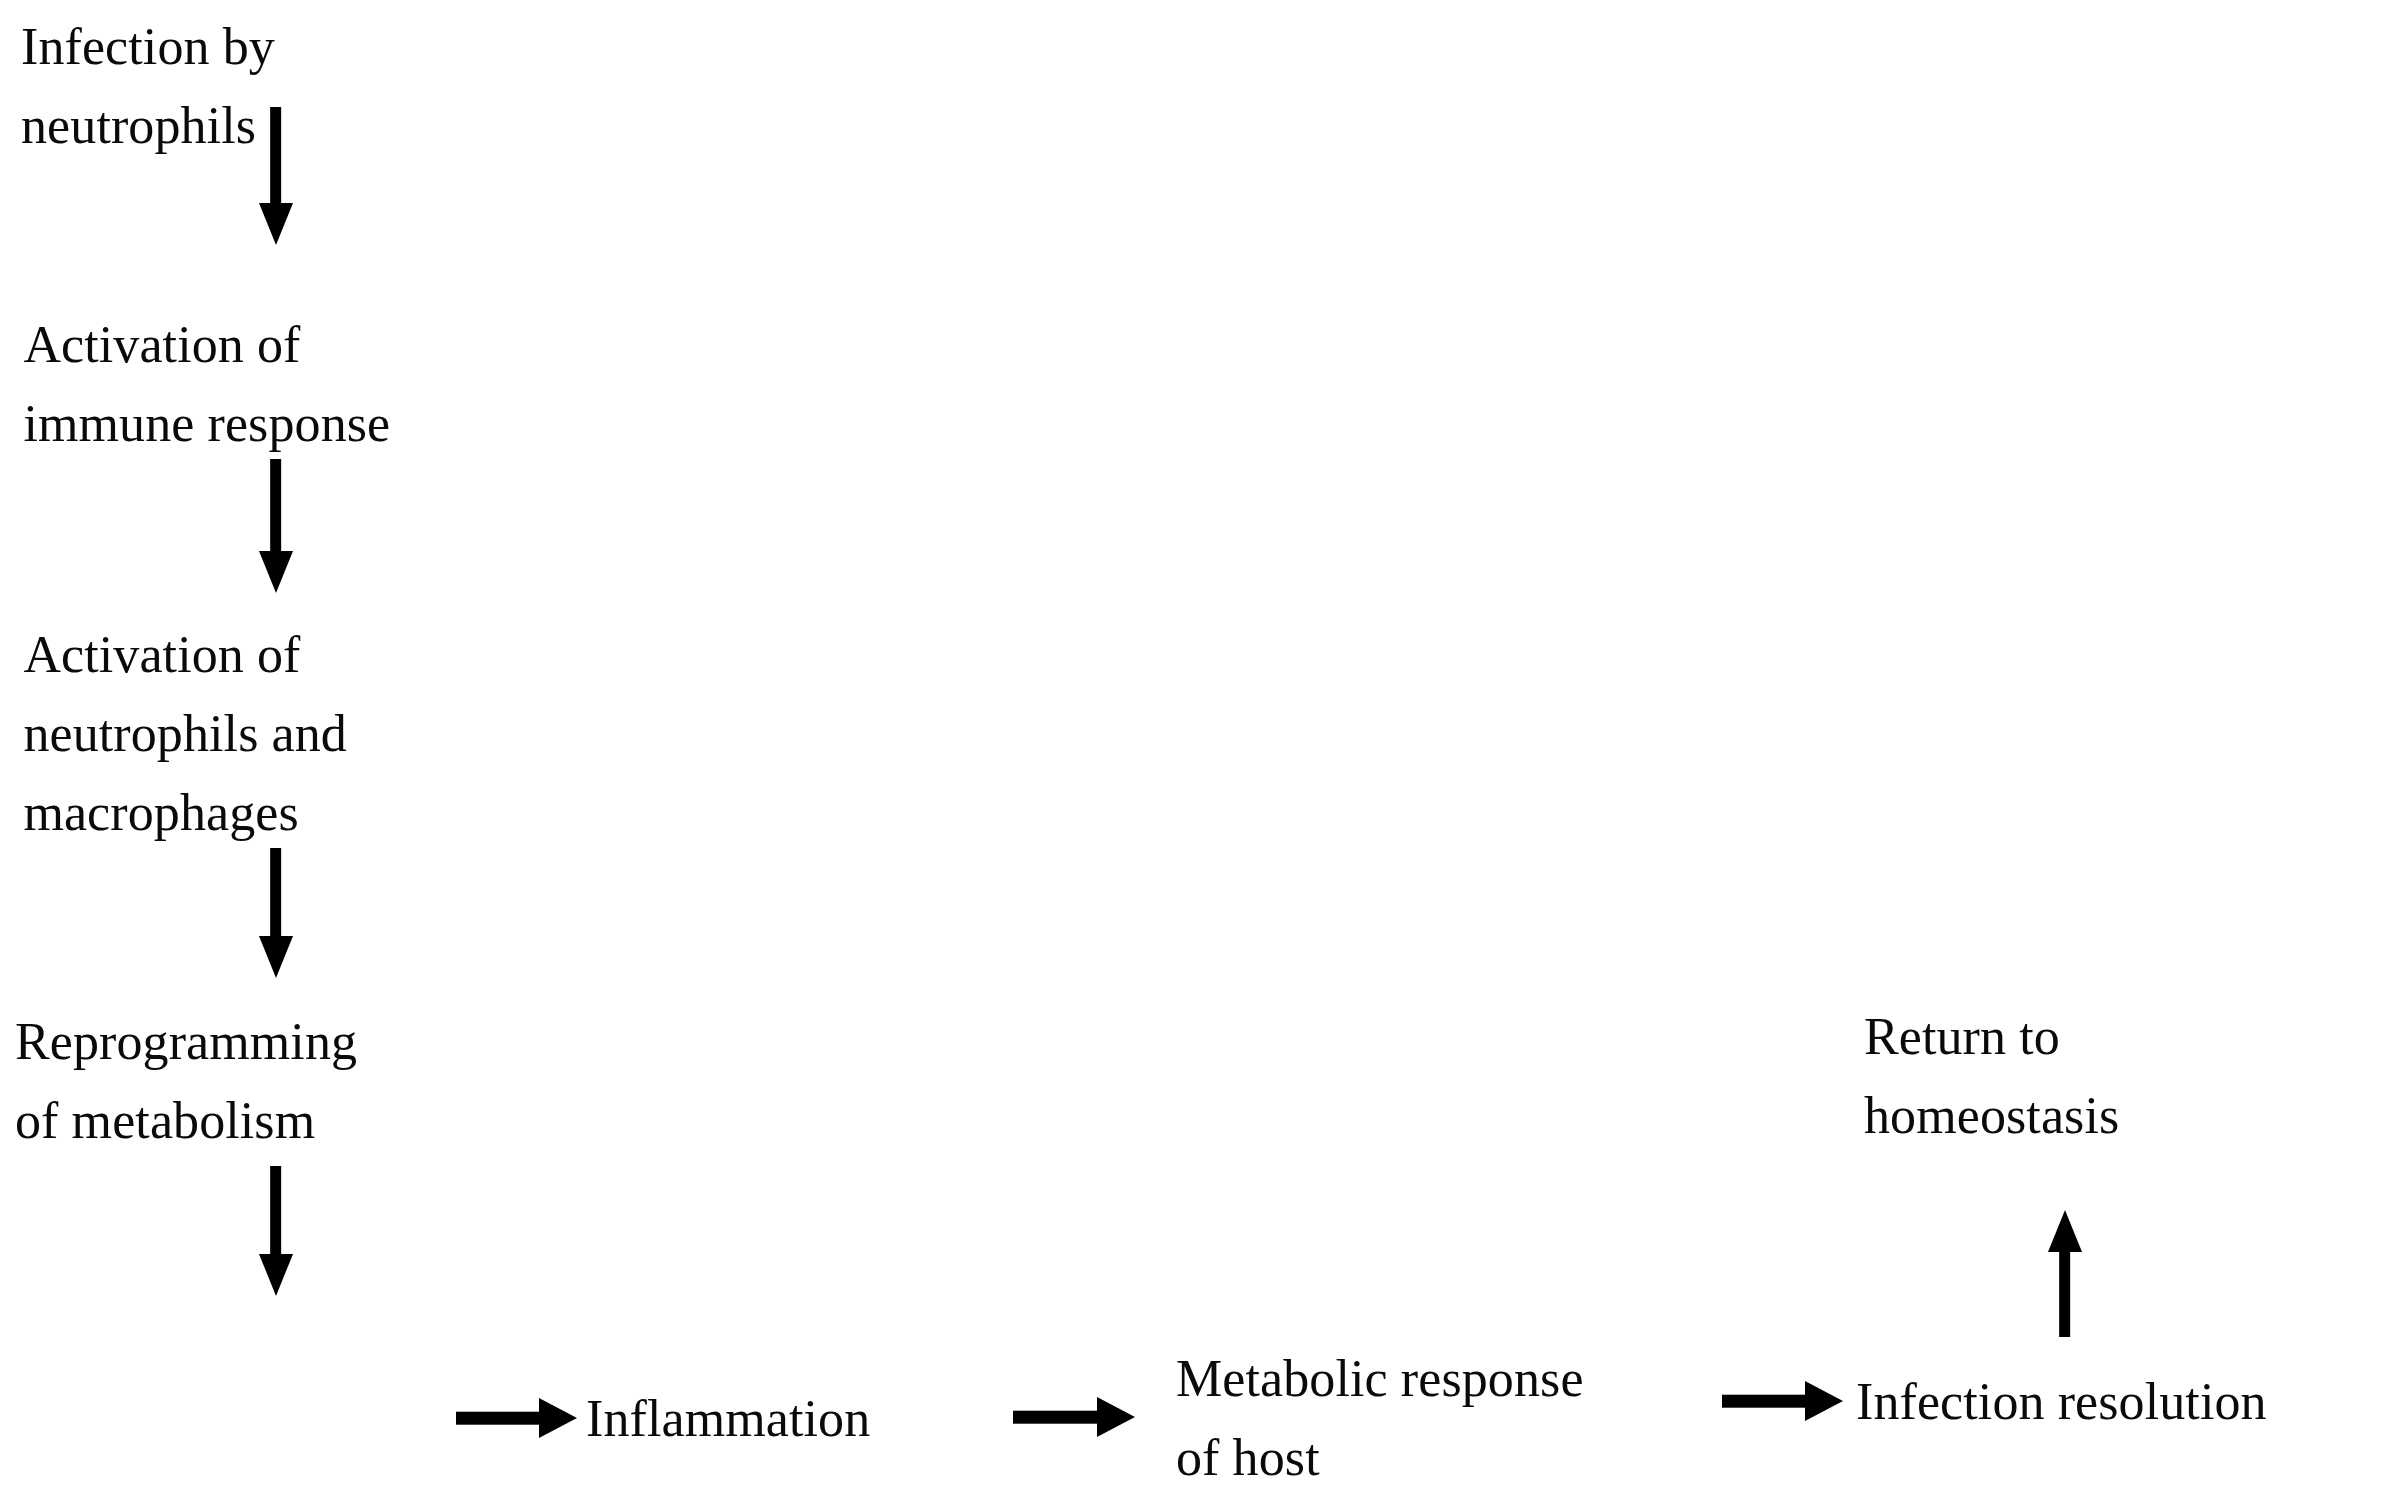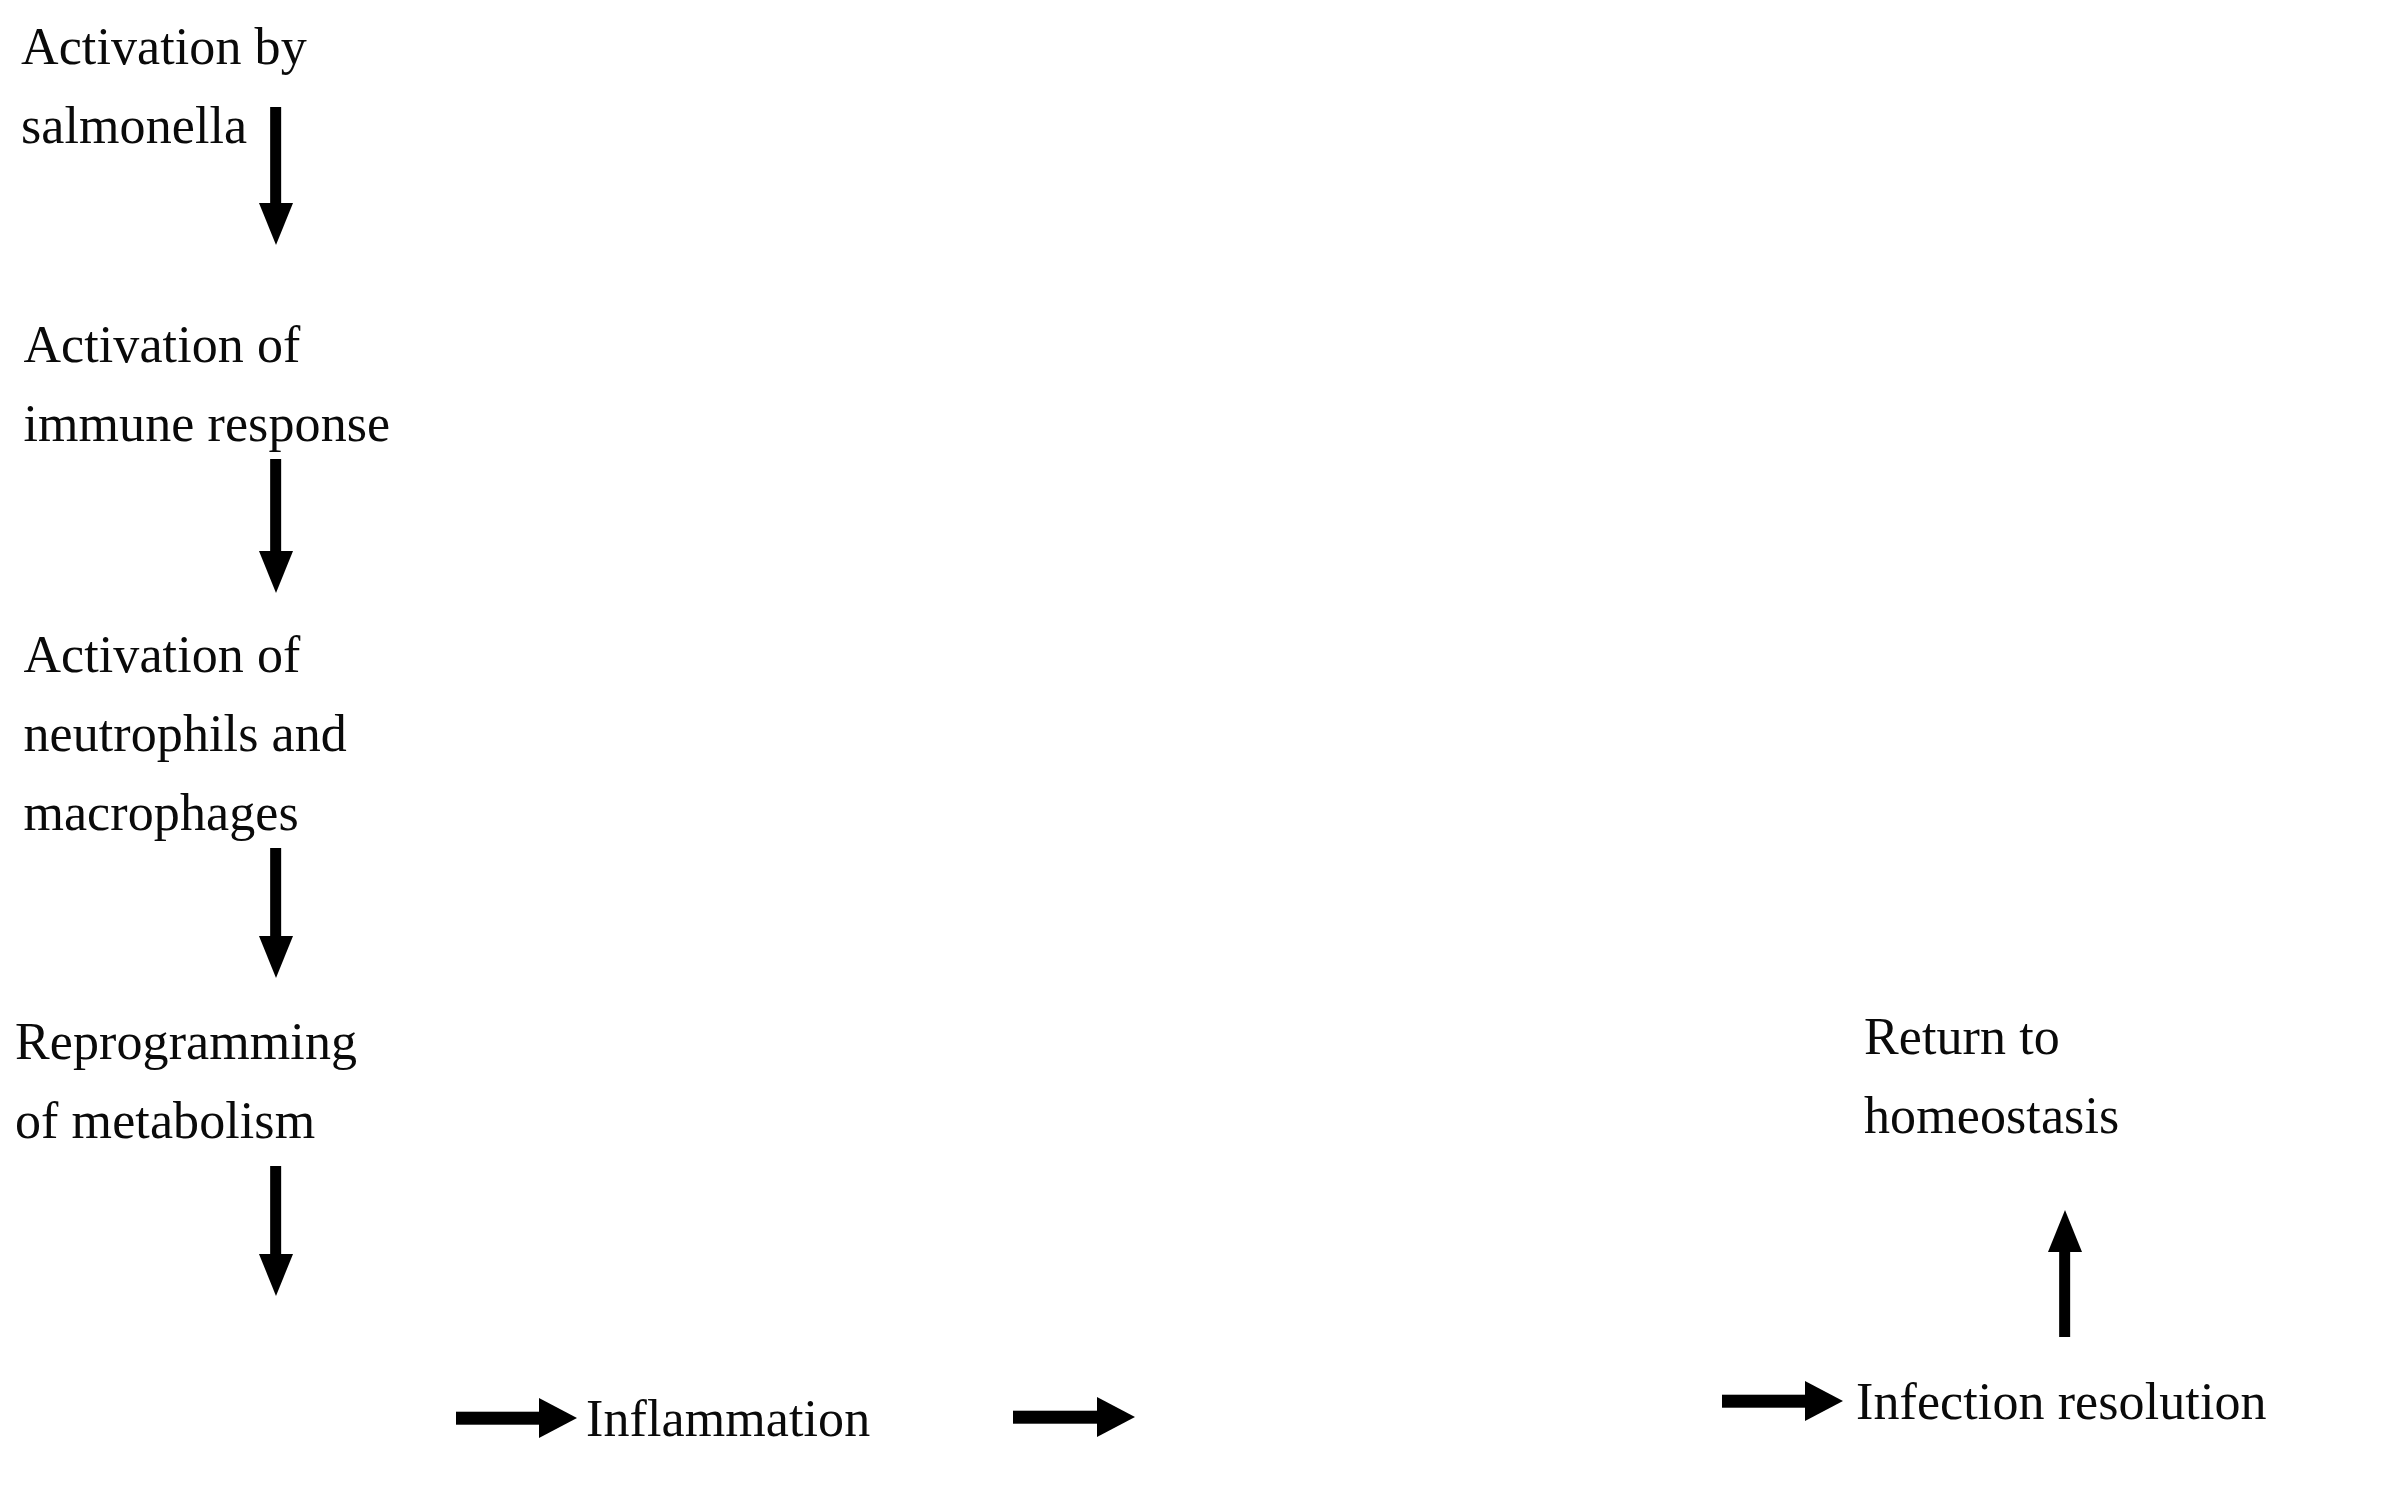--- a/index.html
+++ b/index.html
@@ -92,35 +92,37 @@
     border-top: 20px solid transparent;
     border-bottom: 20px solid transparent;
     border-left: 38px solid #000;
   }
 </style>
 </head>
 <body>
 
 <div id="canvas">
 
-  <div class="node left" style="left:21px; top:6.7px; width:502px;">Activation by salmonella</div>
+  <div class="node left" style="left:21px; top:6.7px; width:502px;">Infection by neutrophils</div>
 
   <div class="node center" style="left:23.4px; top:305px; width:502px;">Activation of
 immune response</div>
 
   <div class="node center" style="left:23.4px; top:615px; width:502px;">Activation of
 neutrophils and
 macrophages</div>
 
   <div class="node center" style="left:15px; top:1002px; width:502px;">Reprogramming
 of metabolism</div>
 
 
   <div class="node center" style="left:586px; top:1379px; width:435px;">Inflammation</div>
 
+  <div class="node left" style="left:1176px; top:1339px; width:586px;">Metabolic response
+of host</div>
 
   <div class="node left" style="left:1856px; top:1362px; width:586px;">Infection resolution</div>
 
   <div class="node center" style="left:1864px; top:997px; width:435px;">Return to
 homeostasis</div>
 
   <div class="arrow arrow-down" style="left:238px; top:107px; width:75px; height:138px;">
     <div class="shaft" style="height:99px;"></div>
     <div class="head"></div>
   </div>

